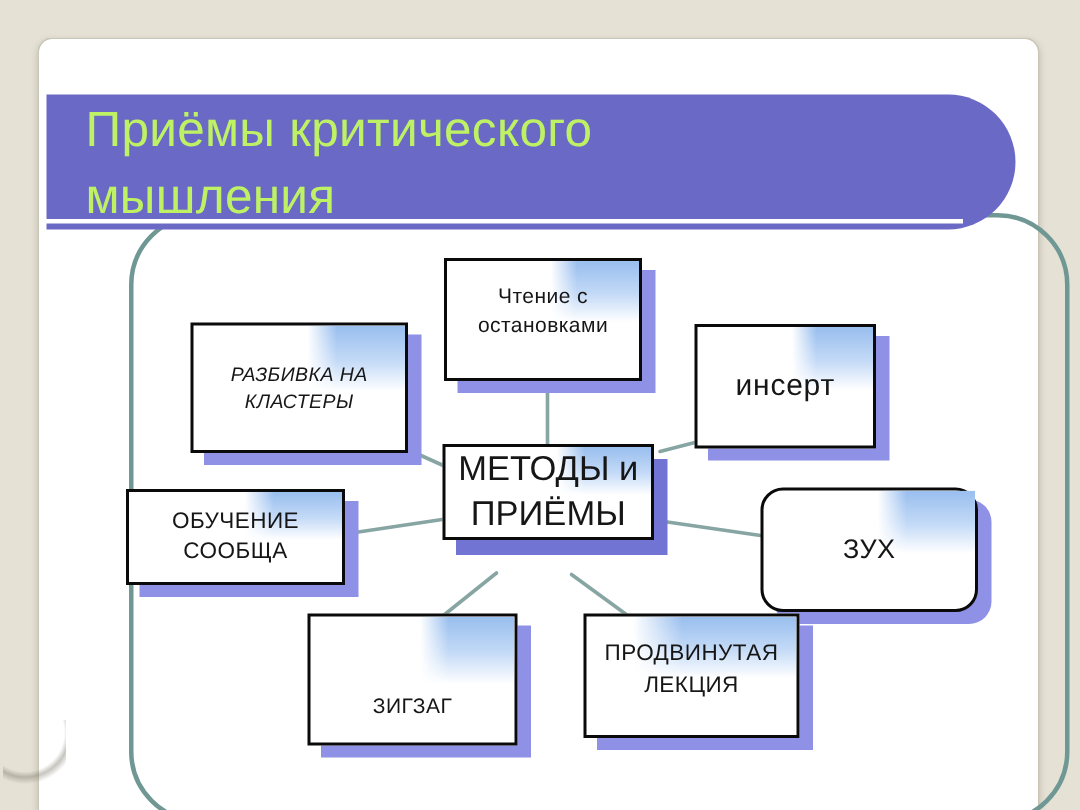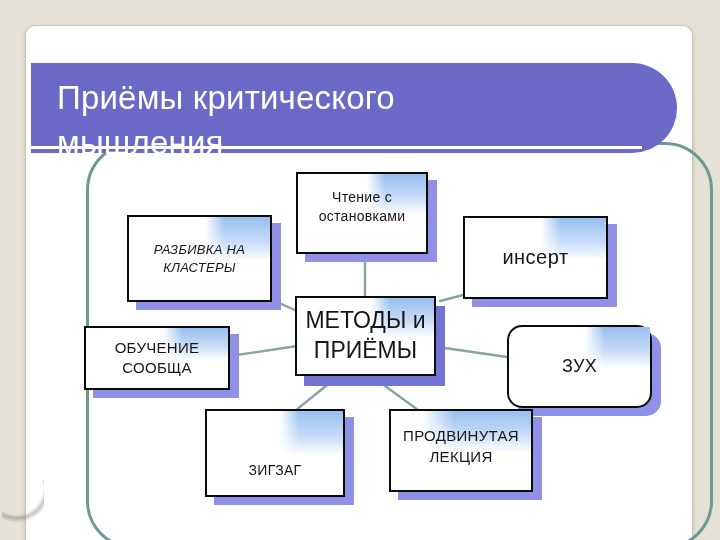--- a/index.html
+++ b/index.html
@@ -44,24 +44,24 @@
   
   .banner {
     position: absolute;
     left: 31px; top: 63px;
     width: 646px; height: 90px;
     background: #6a69c6;
     border-radius: 0 45px 45px 0;
   }
   .title {
     position: absolute;
-    left: 26px; top: 12px;
+    left: 26px; top: 0;
     font-size: 33px;
     line-height: 45px;
-    color: #ffffff;
+    color: #bef264;
     white-space: pre-line;
     letter-spacing: 0.2px;
   }
   .title-underline {
     position: absolute;
     left: -1px; top: 83px;
     width: 612px; height: 3px;
     background: #ffffff;
   }
   
@@ -97,30 +97,30 @@
   }
   .node .label {
     position: relative;
     z-index: 1;
     color: #161616;
     text-align: center;
     white-space: pre-line;
     line-height: 1.35;
     letter-spacing: 0.3px;
   }
-  .n-center      { left: 295px; top: 296px; width: 141px; height: 80px;
+  .n-center      { left: 295px; top: 296px; width: 141px; height: 64px;
                    box-shadow: 9px 10px 0 #7174d2; }
   .n-center .label { font-size: 23px; line-height: 1.3; letter-spacing: 0; }
   .n-chtenie     { left: 296px; top: 172px; width: 132px; height: 82px; }
   .n-chtenie .label { font-size: 14px; padding-bottom: 12px; }
   .n-razbivka    { left: 127px; top: 215px; width: 145px; height: 87px; }
   .n-razbivka .label { font-size: 13px; font-style: italic; }
   .n-obuchenie   { left: 84px;  top: 326px; width: 146px; height: 64px; }
   .n-obuchenie .label { font-size: 15px; }
-  .n-insert      { left: 463px; top: 216px; width: 145px; height: 83px; }
+  .n-insert      { left: 463px; top: 216px; width: 121px; height: 83px; }
   .n-insert .label { font-size: 20px; letter-spacing: 0.5px; }
   .n-zuh         { left: 507px; top: 325px; width: 145px; height: 83px; border-radius: 15px; }
   .n-zuh .label { font-size: 18px; }
   .n-zigzag      { left: 205px; top: 409px; width: 140px; height: 88px; }
   .n-zigzag .label { font-size: 14px; padding-bottom: 6px; margin-top: 41px; }
   .n-prodvinutaya { left: 389px; top: 409px; width: 144px; height: 83px; }
   .n-prodvinutaya .label { font-size: 15px; padding-bottom: 8px; }
   .n-prodvinutaya .grad { width: 78%; height: 52%; }
 </style>
 </head>

